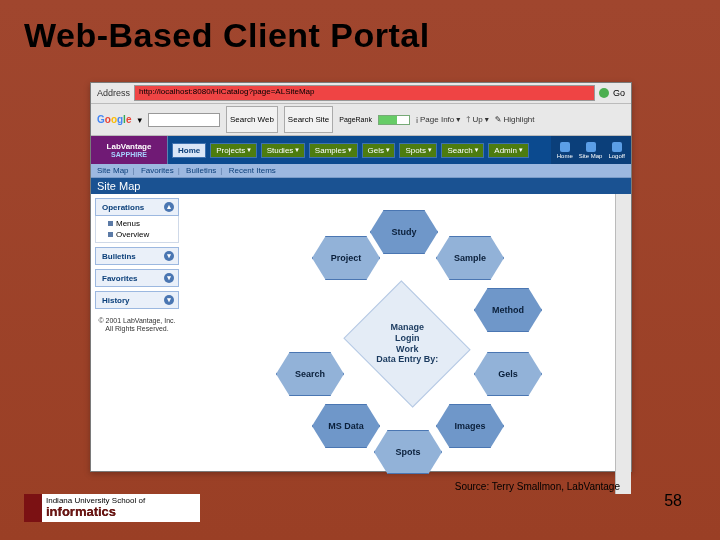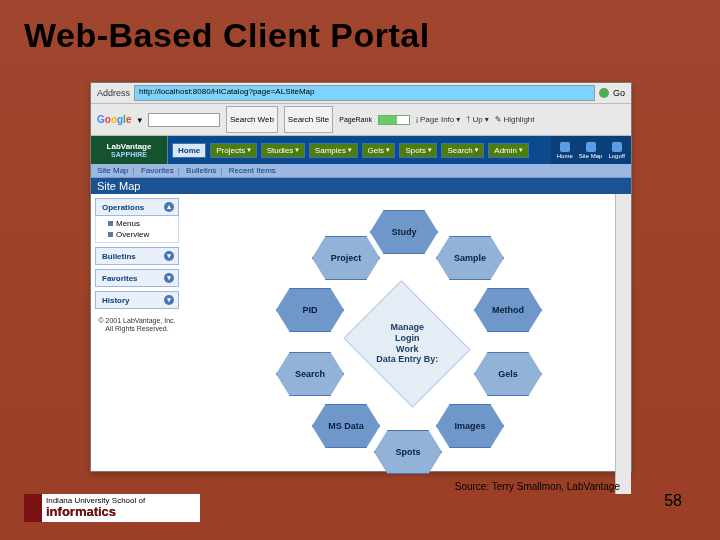--- a/index.html
+++ b/index.html
@@ -34,21 +34,21 @@
     display: flex;
     align-items: center;
     gap: 4px;
     padding: 2px 6px;
     background: #e8e8e8;
     border-bottom: 1px solid #bbb;
   }
   .addr-label { color: #333; }
   .addr-box {
     flex: 1;
-    background: #7dd3fc;
+    background: #ef4444;
     border: 1px solid #999;
     padding: 1px 4px;
     font-size: 8px;
     height: 12px;
     overflow: hidden;
     text-overflow: ellipsis;
     white-space: nowrap;
   }
   .go-icon { width: 10px; height: 10px; border-radius: 50%; background: #4CAF50; }
   .google-bar {
@@ -72,21 +72,21 @@
   .pagerank { width: 30px; height: 8px; border: 1px solid #7a7; background: linear-gradient(90deg,#6c6 0 60%,#fff 60%); }
   .glink { font-size: 8px; color: #333; display: flex; align-items: center; gap: 2px; }
   .app-header {
     display: flex;
     align-items: stretch;
     background: #0b4a8f;
     color: #fff;
     height: 28px;
   }
   .brand-box {
-    background: #14532d;
+    background: #701a75;
     padding: 2px 4px;
     display: flex;
     flex-direction: column;
     justify-content: center;
     align-items: center;
     width: 68px;
     border-right: 1px solid #5b82b0;
   }
   .brand-top { font-size: 8px; font-weight: bold; color: #fff; }
   .brand-bot { font-size: 7px; font-weight: bold; color: #a7d1ff; }
@@ -373,21 +373,20 @@
           </div>
         </div>
         <div class="petal" style="left:98px; top:-4px">Study</div>
         <div class="petal light" style="left:164px; top:22px">Sample</div>
         <div class="petal" style="left:202px; top:74px">Method</div>
         <div class="petal light" style="left:202px; top:138px">Gels</div>
         <div class="petal" style="left:164px; top:190px">Images</div>
         <div class="petal light" style="left:102px; top:216px">Spots</div>
         <div class="petal" style="left:40px; top:190px">MS Data</div>
         <div class="petal light" style="left:4px; top:138px">Search</div>
-        <div class="petal" style="left:4px; top:74px">PID</div>
         <div class="petal light" style="left:40px; top:22px">Project</div>
       </div>
       <div class="scrollbar-v"></div>
     </div>
   </div>
 </div>
 
 <div class="source-credit">Source: Terry Smallmon, LabVantage</div>
 <div class="slide-num">58</div>
 <div class="footer-logo">

